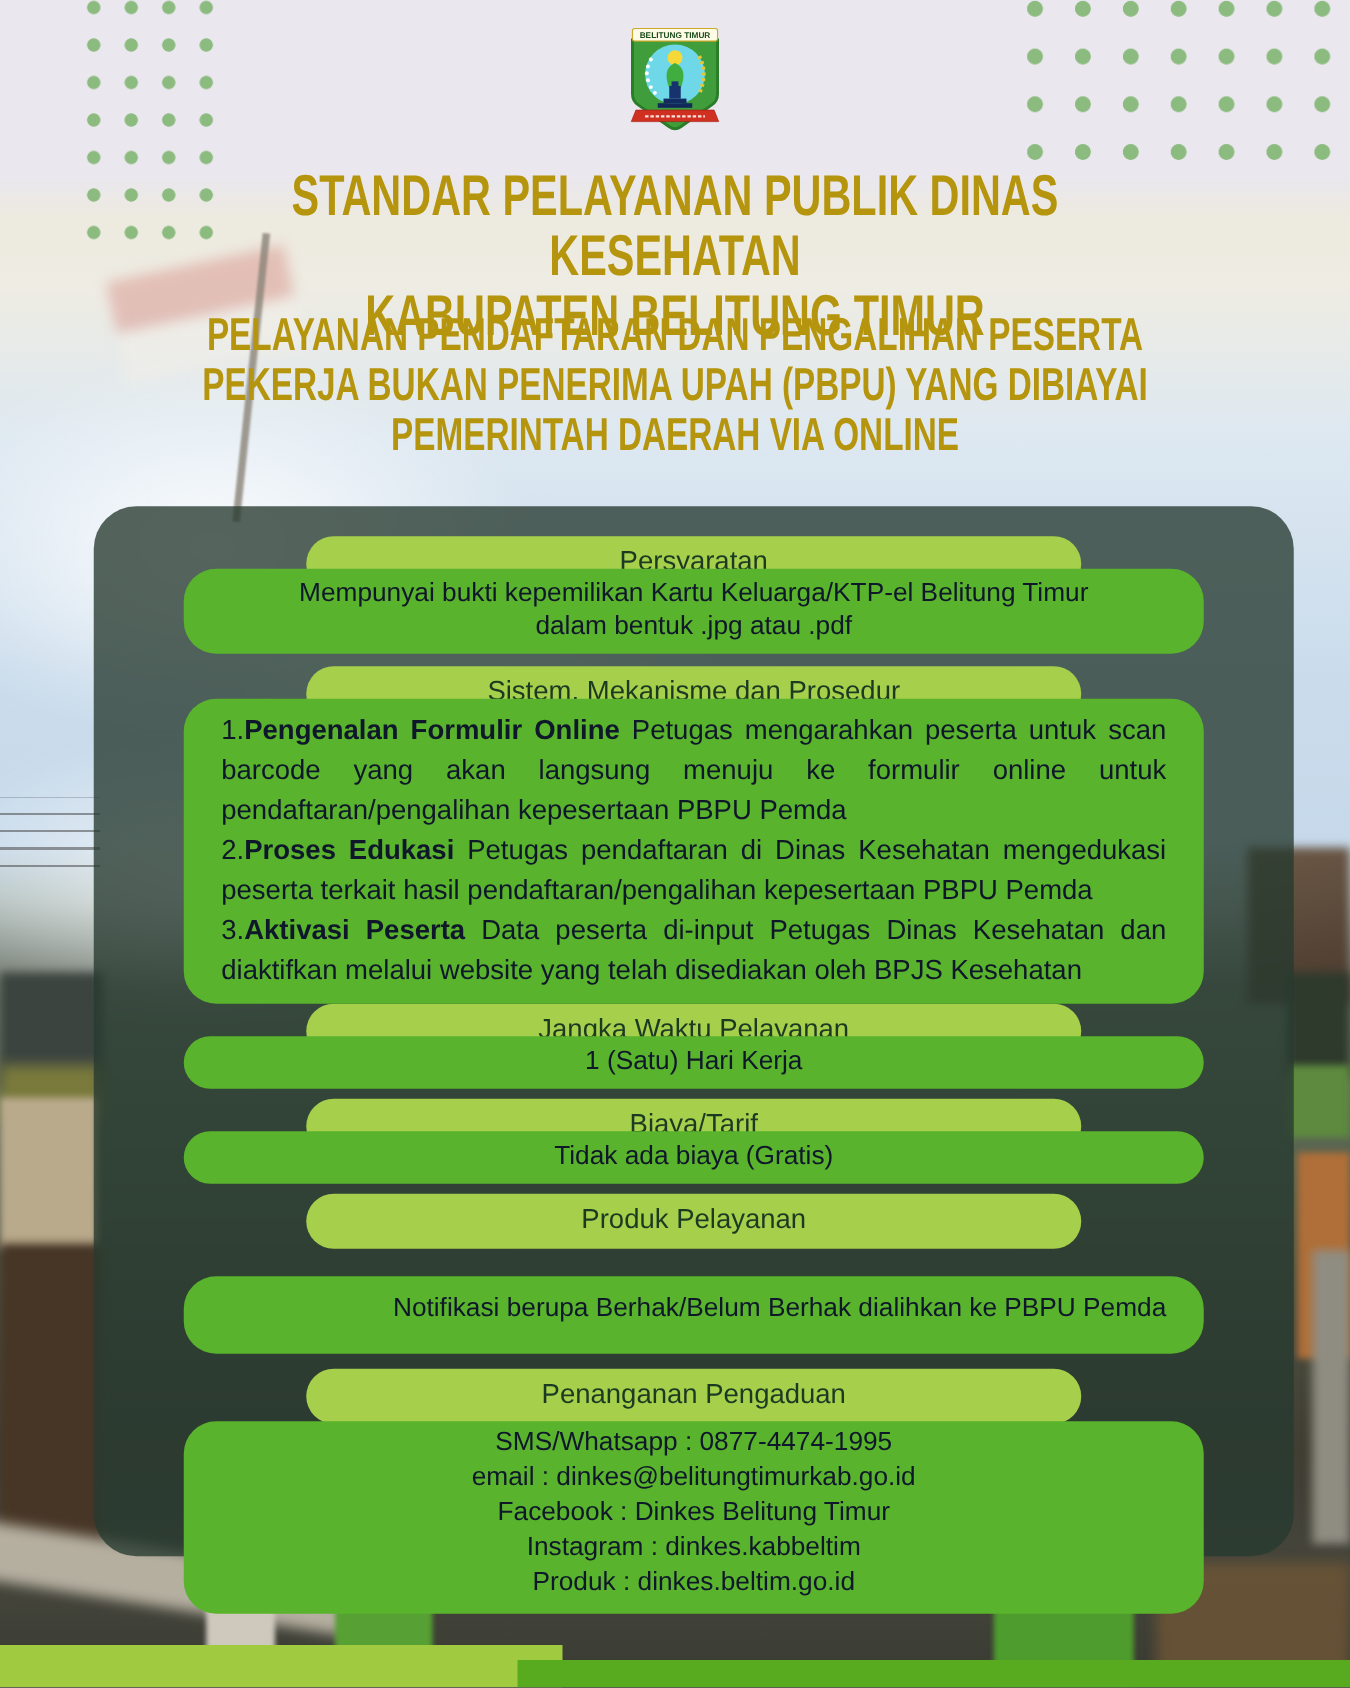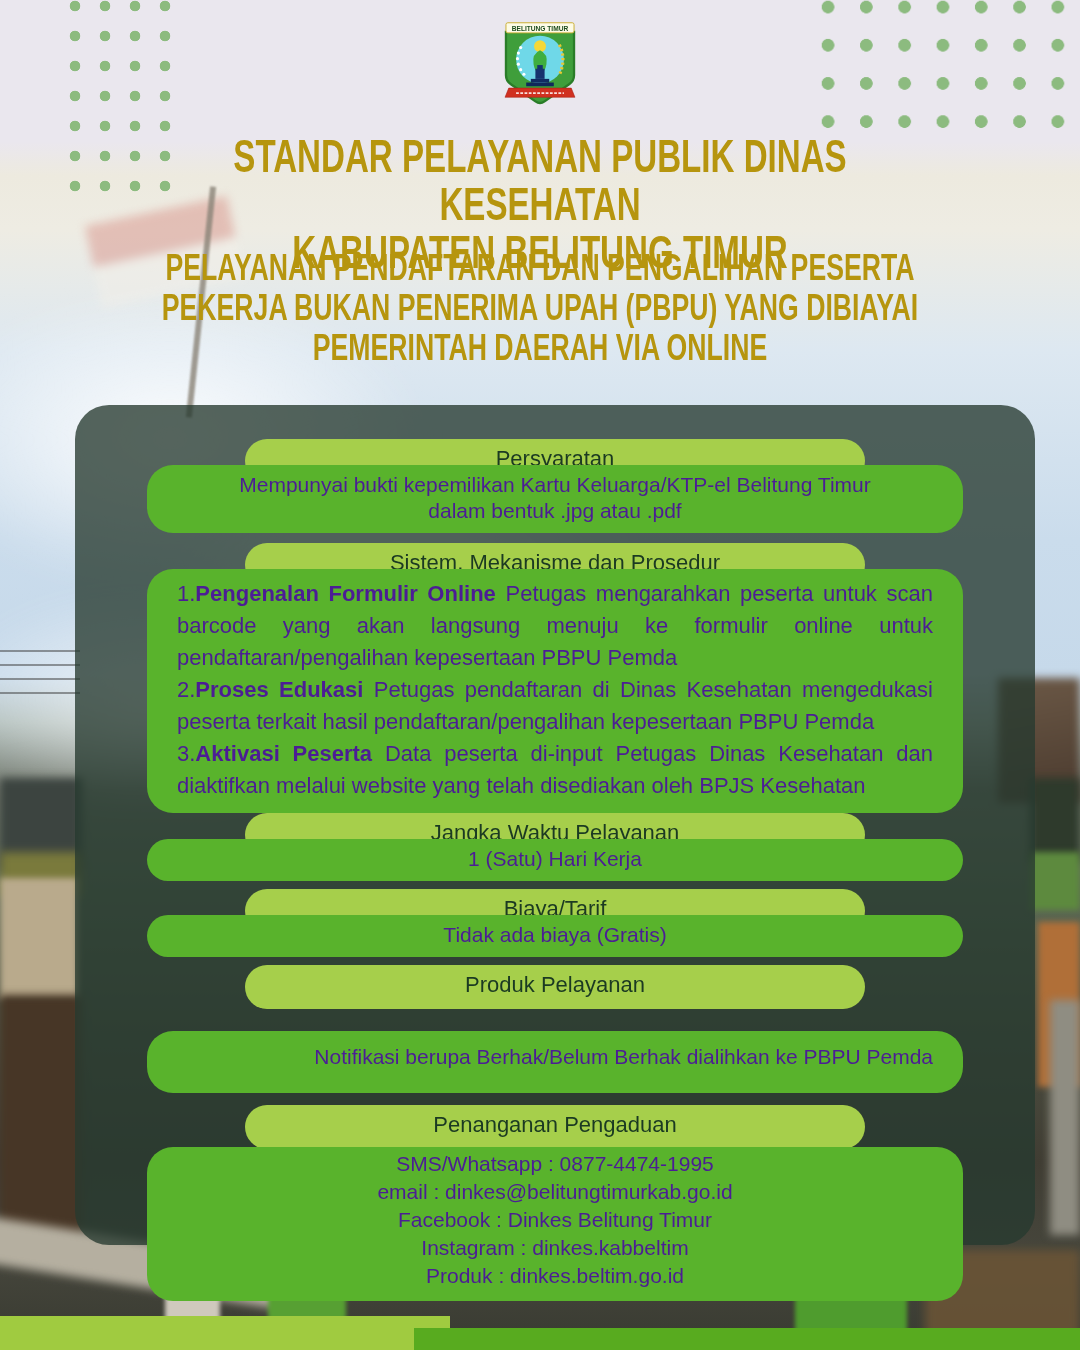--- a/index.html
+++ b/index.html
@@ -52,27 +52,27 @@
   .logo{position:absolute;left:50%;top:20px;transform:translateX(-50%);}
   .title{position:absolute;left:0;top:132px;width:1080px;text-align:center;color:#b6950e;
          font-weight:bold;font-size:46px;line-height:48px;letter-spacing:0;
          transform:scaleX(0.72);}
   .subtitle{position:absolute;left:0;top:248px;width:1080px;text-align:center;color:#b6950e;
          font-weight:bold;font-size:37px;line-height:40px;transform:scaleX(0.72);}
 
   
   .panel{position:absolute;left:75px;top:405px;width:960px;height:840px;
          border-radius:34px;background:rgba(38,58,48,0.78);
-         padding-top:34px;box-sizing:border-box;}
+         padding-top:24px;box-sizing:border-box;}
   .pill{position:relative;z-index:1;width:620px;height:44px;margin:0 auto -18px;
         border-radius:22px;background:#a6cf4b;box-sizing:border-box;
         padding-top:7px;text-align:center;
         font-size:22px;color:#1b3a22;}
   .sec-body{position:relative;z-index:2;width:816px;margin:0 auto;
-        background:#59b32c;border-radius:26px;color:#4c1d95;box-sizing:border-box;}
+        background:#59b32c;border-radius:26px;color:#0f172a;box-sizing:border-box;}
   .b-persyaratan{padding:7px 44px 9px;text-align:center;font-size:21px;line-height:26px;margin-bottom:10px;}
   .b-prosedur{padding:9px 30px 11px;text-align:justify;font-size:22px;line-height:32px;margin-bottom:0;}
   .proc-item b{font-weight:bold;}
   .b-single{padding:7px 30px 9px;text-align:center;font-size:21px;line-height:26px;margin-bottom:8px;}
   .b-produk{padding:13px 30px 23px;text-align:right;font-size:21px;line-height:26px;margin-bottom:12px;margin-top:40px;}
   .b-kontak{padding:3px 30px 11px;text-align:center;font-size:21px;line-height:28px;margin-top:16px;}
 
   
   .bar-light{position:absolute;left:0;top:1316px;width:450px;height:34px;background:#a0cb40;}
   .bar-dark{position:absolute;left:414px;top:1328px;width:666px;height:22px;background:#58ab1f;z-index:3;}

